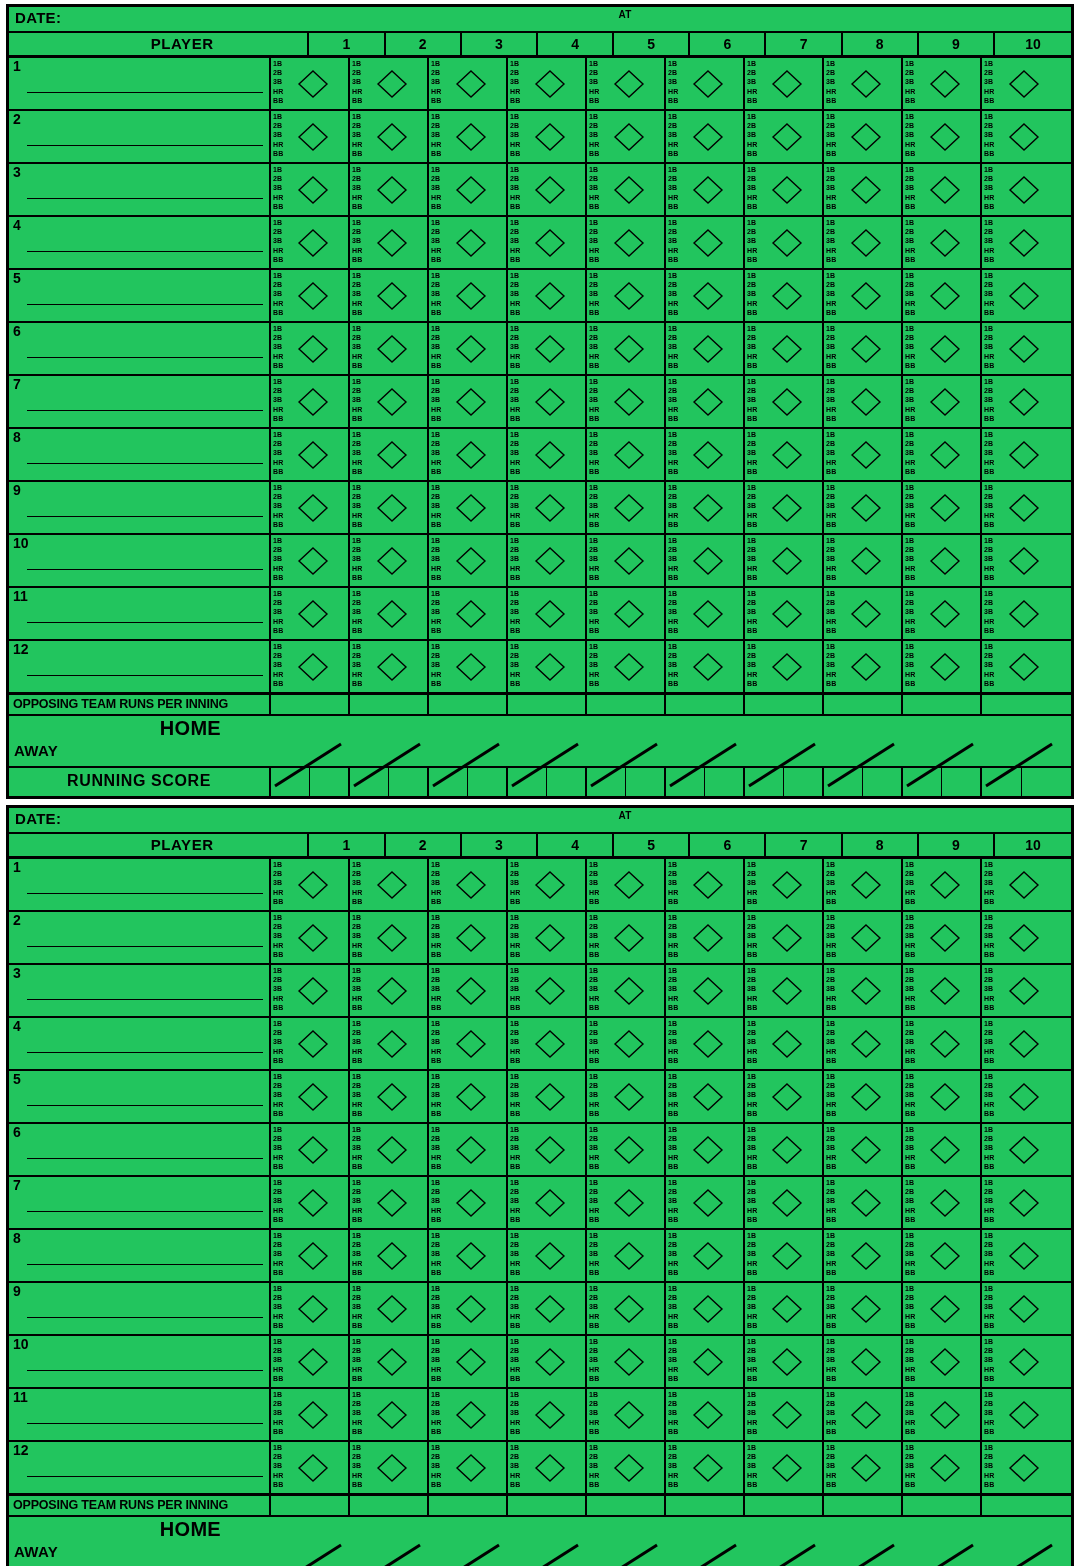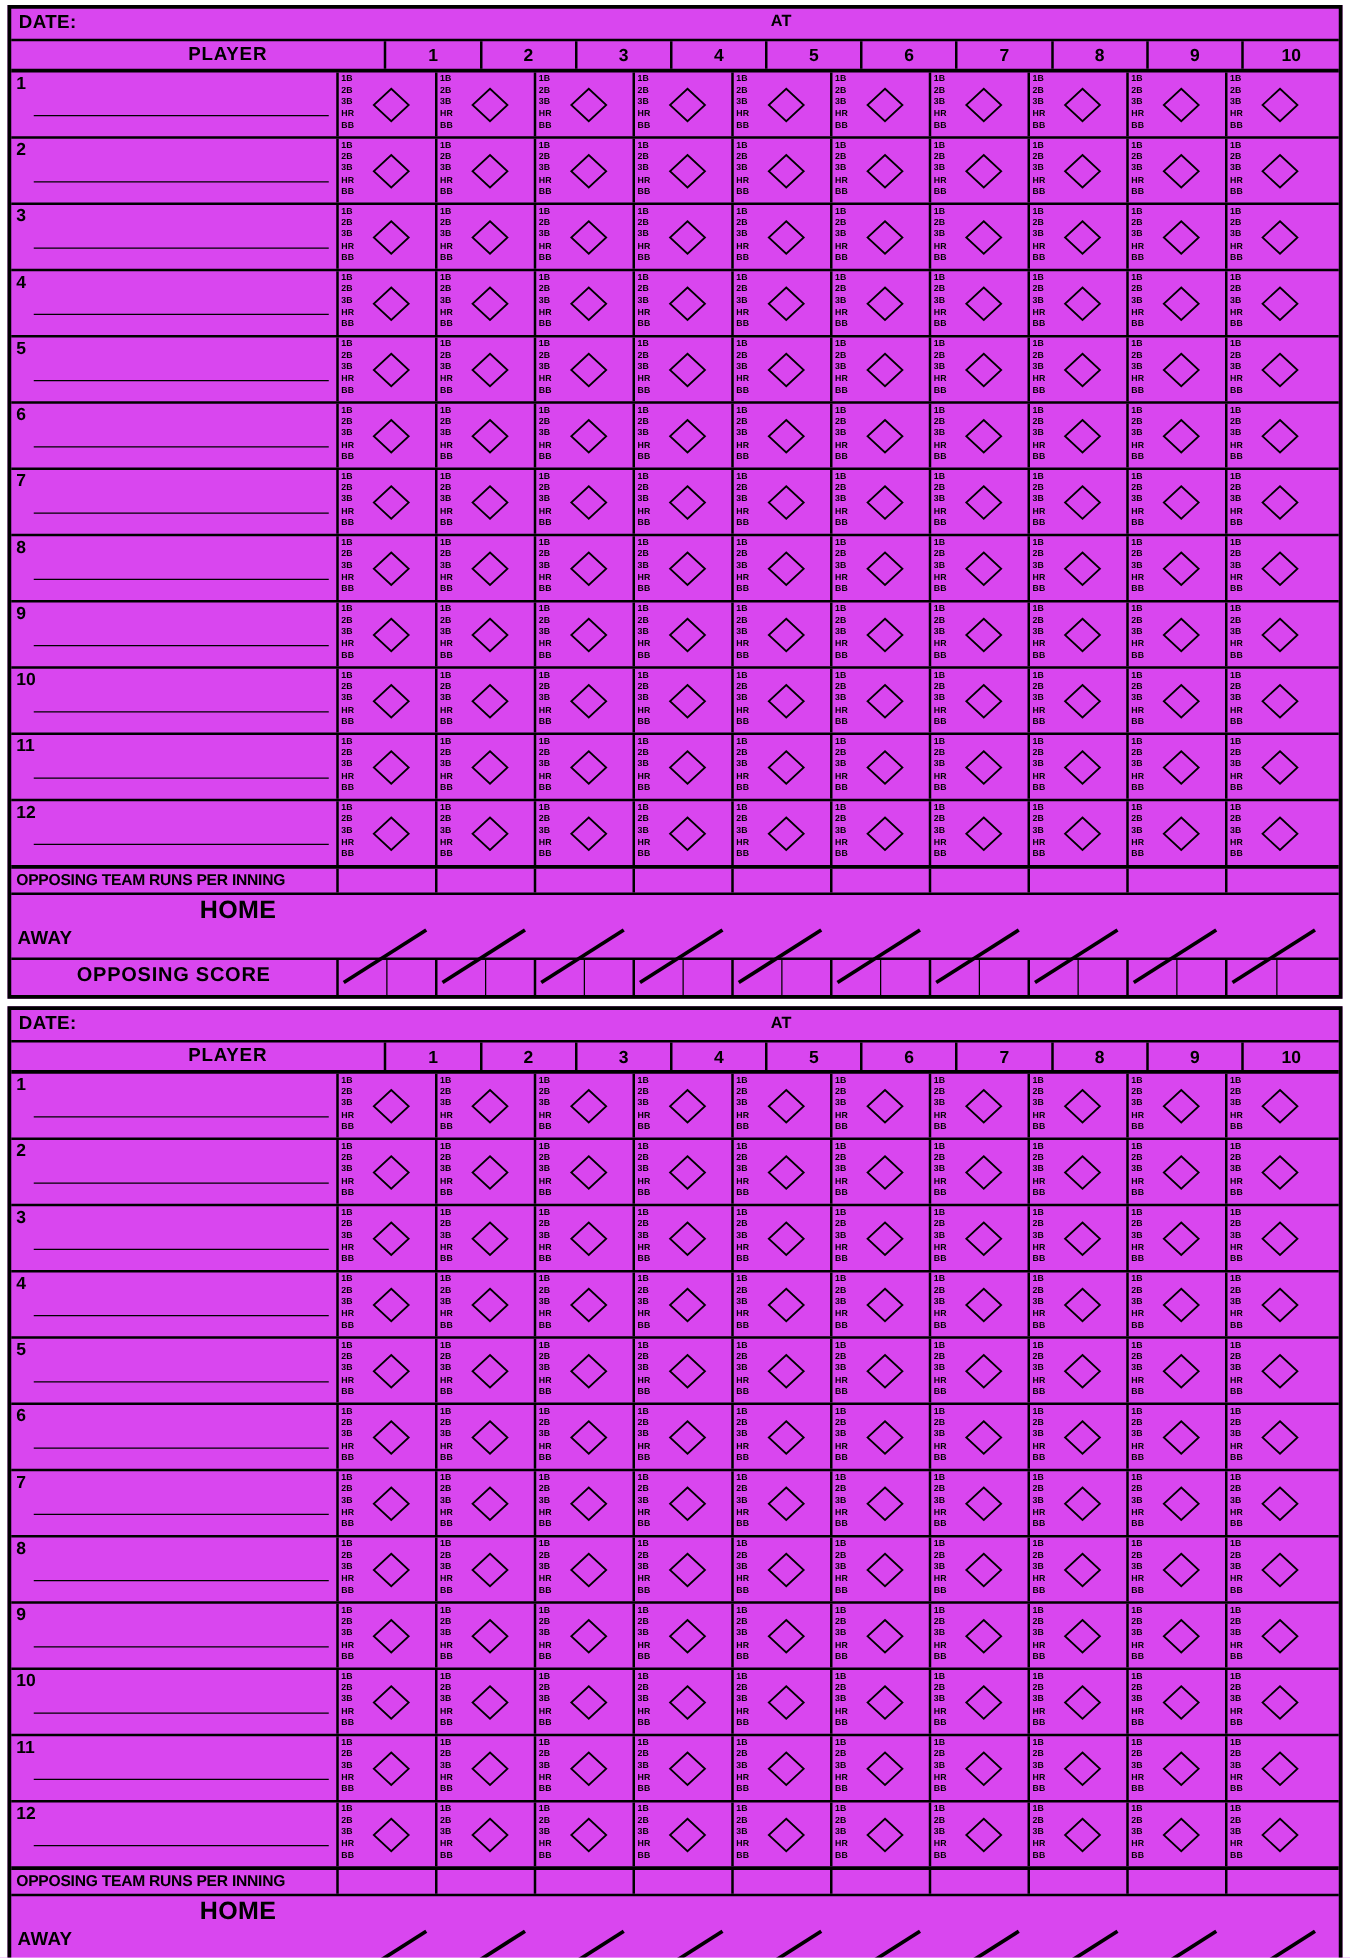--- a/index.html
+++ b/index.html
@@ -20,21 +20,21 @@
     box-sizing: border-box;
     padding: 4px 6px 0 6px;
     display: flex;
     flex-direction: column;
     gap: 6px;
   }
   .sheet {
     border: 3px solid #000;
     box-sizing: border-box;
     width: 1068px;
-    background: #d946ef;
+    background: #22c55e;
     display: flex;
     flex-direction: column;
   }
 
   
   .date-row {
     display: flex;
     align-items: stretch;
     border-bottom: 2px solid #000;
     height: 24px;
@@ -43,21 +43,21 @@
     font-size: 15px;
     font-weight: bold;
     padding: 2px 0 0 6px;
     width: 170px;
     box-sizing: border-box;
     letter-spacing: .3px;
   }
   .at-label {
     flex: 1;
     text-align: center;
-    font-size: 13px;
+    font-size: 10px;
     font-weight: bold;
     padding-top: 2px;
     letter-spacing: .3px;
   }
 
   .col-head {
     display: flex;
     border-bottom: 3px solid #000;
     height: 22px;
     padding-left: 48px;
@@ -2065,21 +2065,21 @@
             <line x1="4" y1="45" x2="70" y2="3" stroke="#000" stroke-width="3"></line>
           </svg>
         </div>
         <div class="ah-cell">
           <svg width="79" height="48" viewBox="0 0 79 48">
             <line x1="4" y1="45" x2="70" y2="3" stroke="#000" stroke-width="3"></line>
           </svg>
         </div>
       </div>
     <div class="run-row">
-      <div class="run-label">OPPOSING SCORE</div>
+      <div class="run-label">RUNNING SCORE</div>
     <div class="run-cell">
           <div class="run-half"></div>
           <div class="run-half"></div>
         </div>
         <div class="run-cell">
           <div class="run-half"></div>
           <div class="run-half"></div>
         </div>
         <div class="run-cell">
           <div class="run-half"></div>

